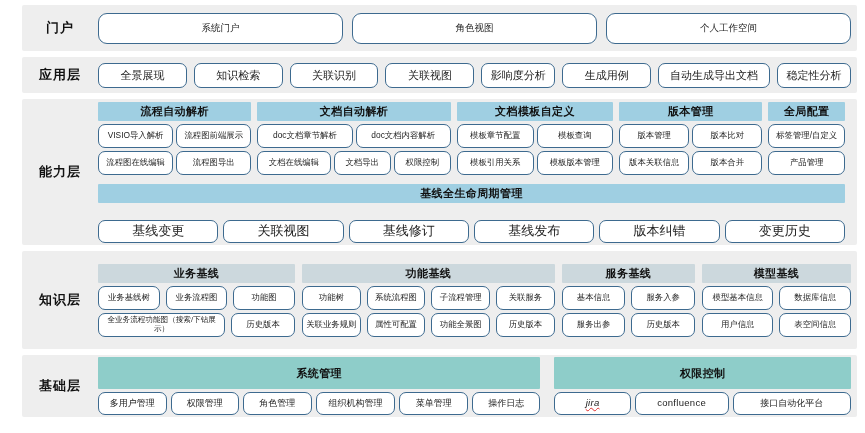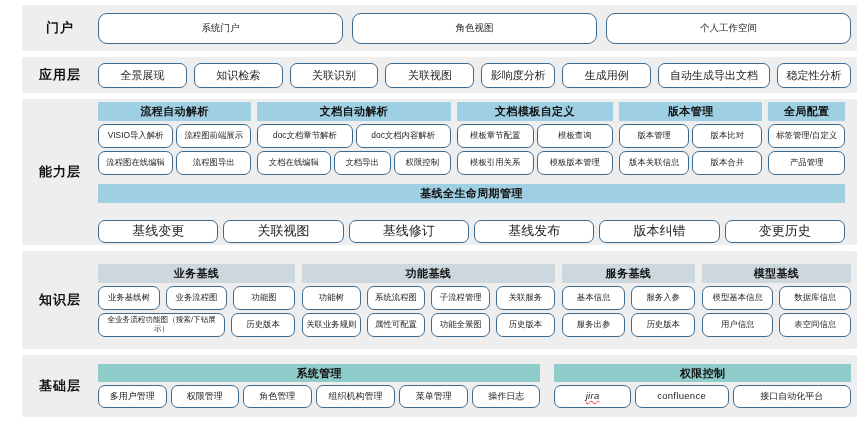--- a/index.html
+++ b/index.html
@@ -98,21 +98,21 @@
     height:19px;display:flex;align-items:center;justify-content:center;
     border-radius:1px;letter-spacing:.4px;
   }
   .kno-row{display:flex;gap:6px;}
   .kno-pill{flex:1 1 0;height:24px;font-size:8.4px;}
   
   .fnd-body{gap:14px;}
   .fnd-group{display:flex;flex-direction:column;gap:3px;min-width:0;}
   .fnd-head{
     background:#8ecdc9;color:#111;font-size:11px;font-weight:bold;
-    height:18px;display:flex;align-items:center;justify-content:center;
+    height:32px;display:flex;align-items:center;justify-content:center;
     border-radius:1px;letter-spacing:.4px;
   }
   .fnd-row{display:flex;gap:4px;}
   .fnd-pill{flex:1 1 0;height:23px;font-size:9px;}
   .misspelled{
     text-decoration:underline wavy #e03030;
     text-decoration-skip-ink:none;
     font-style:italic;
   }
   .lower{font-size:9.5px;letter-spacing:.3px;}

